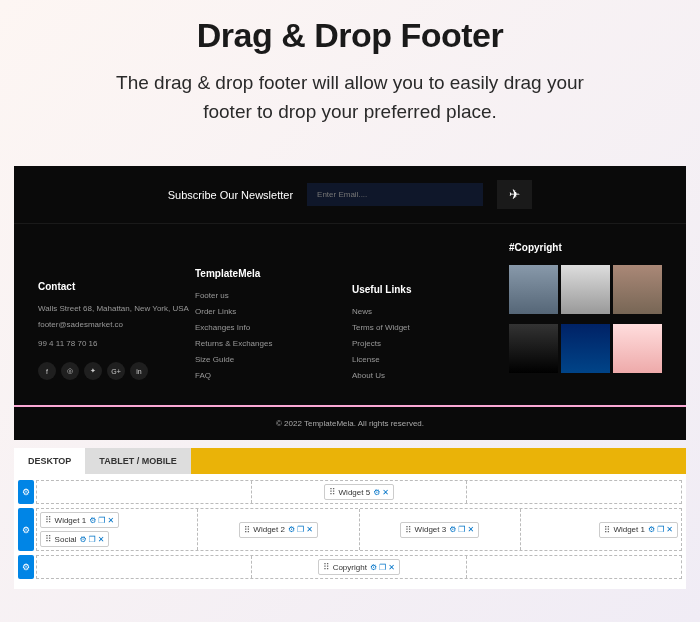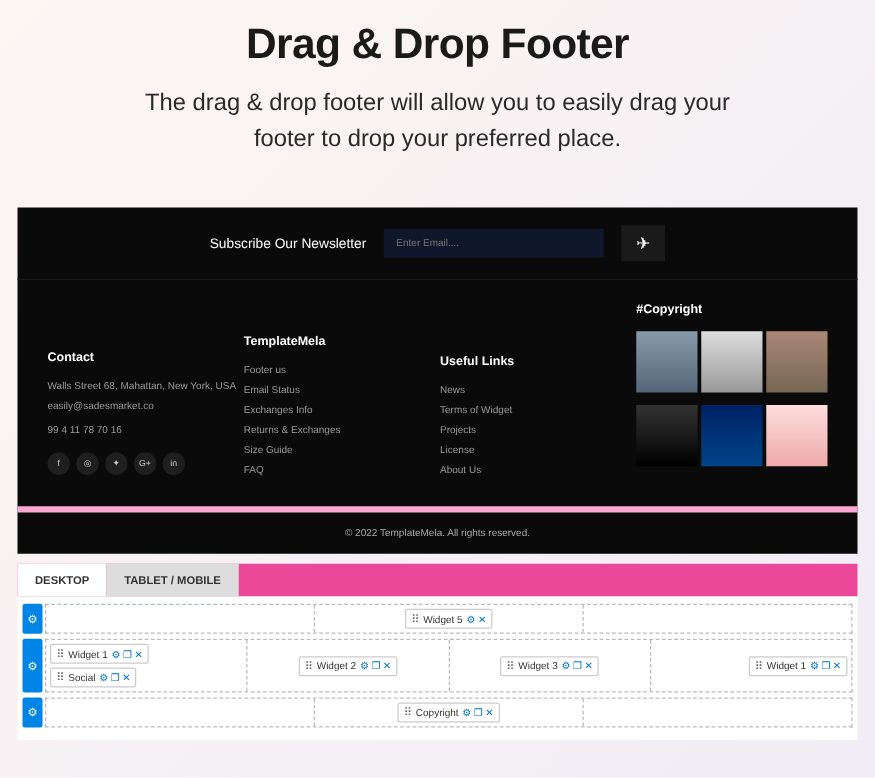--- a/index.html
+++ b/index.html
@@ -14,23 +14,23 @@
 .newsletter-btn { background: #1a1a1a; border: none; color: #fff; padding: 7px 12px; cursor: pointer; }
 .footer-cols { display: flex; padding: 18px 24px; gap: 4px; align-items: flex-end; }
 .footer-col { flex: 1; }
 .footer-col h4 { color: #fff; font-size: 10px; font-weight: 600; margin-bottom: 12px; }
 .footer-col div, .footer-col li { color: #999; font-size: 8px; margin-bottom: 7px; list-style: none; }
 .socials { display: flex; gap: 5px; margin-top: 14px; }
 .social { width: 18px; height: 18px; border-radius: 50%; background: #1f1f1f; display: flex; align-items: center; justify-content: center; font-size: 7px; color: #ccc; }
 .insta-grid { display: grid; grid-template-columns: repeat(3,1fr); gap: 3px; }
 .insta-img { width: 100%; aspect-ratio: 1; background: #555; }
 .ig1{background:linear-gradient(#89a,#567)} .ig2{background:linear-gradient(#ddd,#999)} .ig3{background:linear-gradient(#a87,#765)} .ig4{background:linear-gradient(#333,#000)} .ig5{background:linear-gradient(#026,#048)} .ig6{background:linear-gradient(#fdd,#eaa)}
-.copyright { text-align: center; padding: 12px; border-top: 5px solid #f9a8d4; font-size: 8px; color: #aaa; }
+.copyright { text-align: center; padding: 12px; border-top: 2px solid #f9a8d4; font-size: 8px; color: #aaa; }
 .builder { margin: 8px 14px 0; background: #fff; font-size: 10px; }
-.tabs { display: flex; background: #ec4899; }
+.tabs { display: flex; background: #eab308; }
 .tab { padding: 8px 14px; background: #ddd; font-size: 9px; font-weight: 600; color: #333; cursor: pointer; }
 .tab.active { background: #fff; }
 .builder-body { padding: 6px 4px; }
 .brow { display: flex; margin-bottom: 4px; gap: 2px; }
 .row-handle { width: 16px; background: #0085e6; display: flex; align-items: center; justify-content: center; color: #fff; border-radius: 2px; font-size: 9px; cursor: pointer; }
 .row-content { flex: 1; border: 1px dashed #bbb; display: flex; }
 .cell { flex: 1; border-right: 1px dashed #bbb; padding: 3px; min-height: 22px; display:flex; align-items:center; }
 .cell:last-child { border-right: none; }
 .cell.center { justify-content: center; }
 .cell.right { justify-content:flex-end; }
@@ -50,35 +50,35 @@
 <div class="footer-preview">
   <div class="newsletter">
     <span class="newsletter-title">Subscribe Our Newsletter</span>
     <input class="newsletter-input" placeholder="Enter Email...." style="">
     <button class="newsletter-btn"><span>✈</span></button>
   </div>
   <div class="footer-cols">
     <div class="footer-col">
       <h4>Contact</h4>
       <div>Walls Street 68, Mahattan, New York, USA</div>
-      <div>easily@sadesmarket.co</div>
+      <div>footer@sadesmarket.co</div>
       <div style="margin-top:10px">99 4 11 78 70 16</div>
       <div class="socials">
         <span class="social">f</span>
         <span class="social">◎</span>
         <span class="social">✦</span>
         <span class="social">G+</span>
         <span class="social">in</span>
       </div>
     </div>
     <div class="footer-col">
       <h4>TemplateMela</h4>
       <ul>
         <li>Footer us</li>
-        <li>Email Status</li>
+        <li>Order Links</li>
         <li>Exchanges Info</li>
         <li>Returns &amp; Exchanges</li>
         <li>Size Guide</li>
         <li>FAQ</li>
       </ul>
     </div>
     <div class="footer-col">
       <h4>Useful Links</h4>
       <ul>
         <li>News</li>

